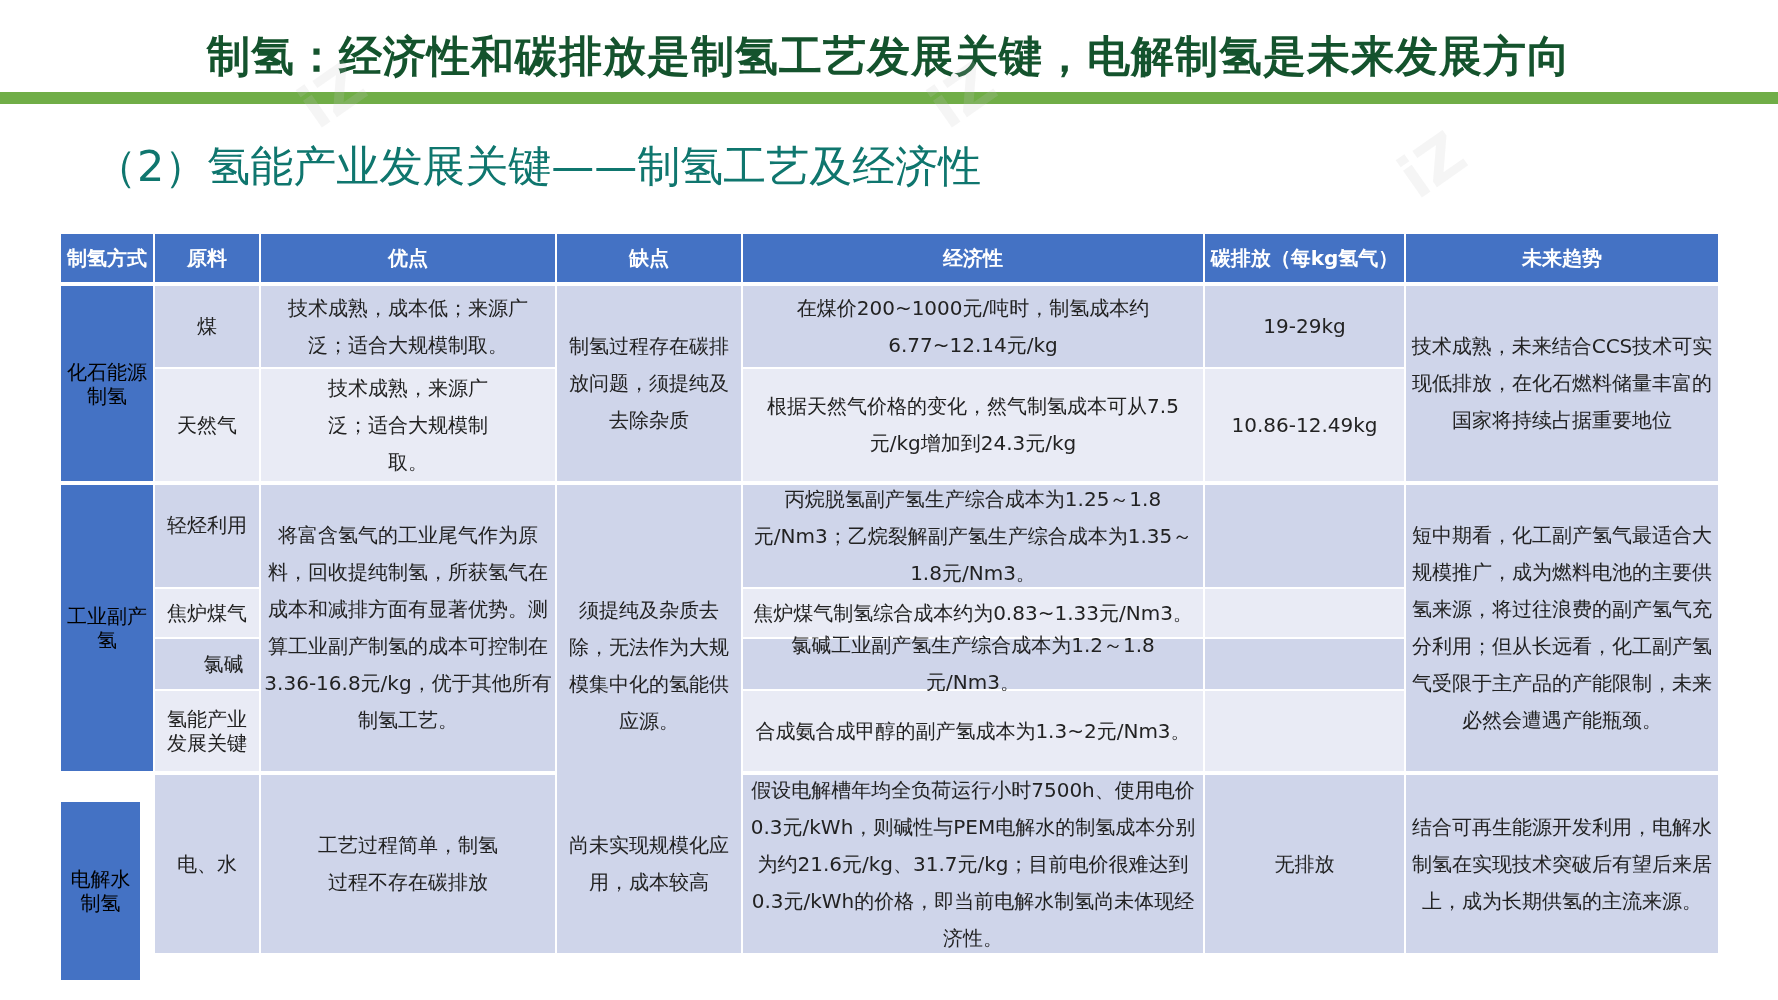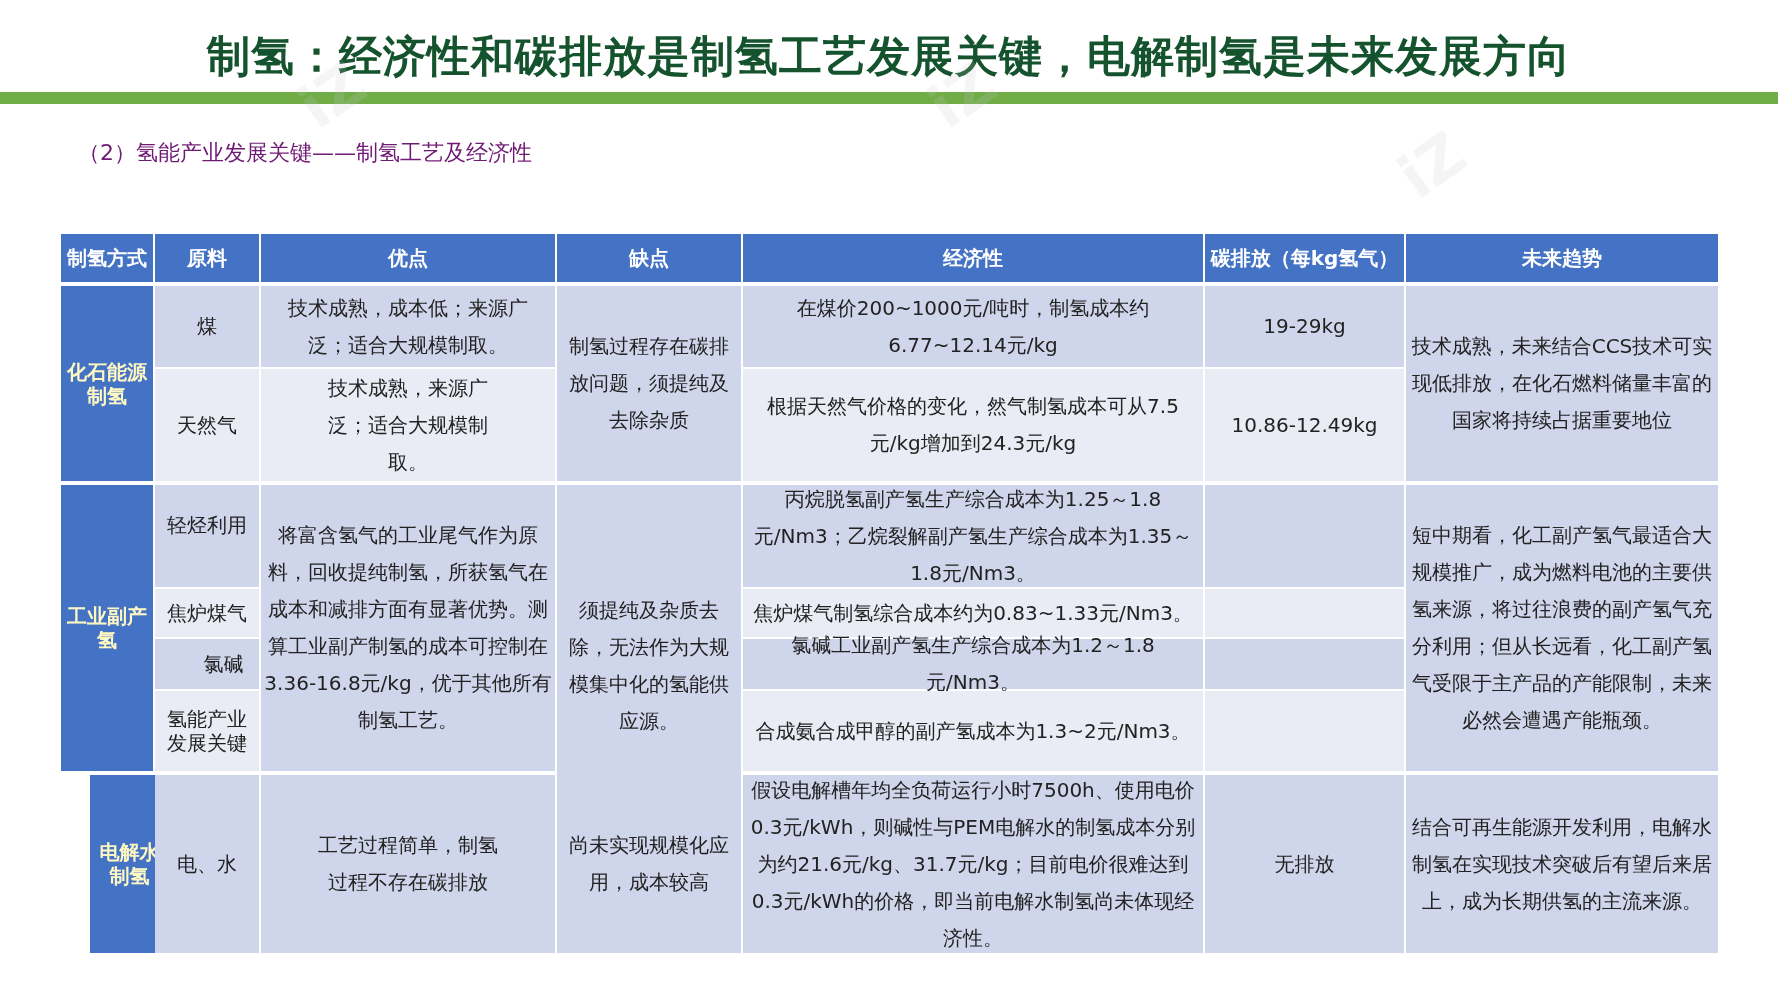--- a/index.html
+++ b/index.html
@@ -1,26 +1,26 @@
 <!DOCTYPE html>
 <html><head>
 <meta charset="utf-8">
 <style>
   html, body { margin:0; padding:0; }
   body { width:1778px; height:1000px; background:#ffffff; position:relative; overflow:hidden;
          font-family:"DejaVu Sans", "Liberation Sans", sans-serif; }
   .title { position:absolute; left:0; top:28px; width:1778px; text-align:center;
            font-size:43px; font-weight:bold; color:#14532d; letter-spacing:1px; }
   .green-bar { position:absolute; left:0; top:92px; width:1778px; height:12px; background:#70AD47; }
-  .subtitle { position:absolute; left:78px; top:138px; font-size:22px; color:#701a75; }
+  .subtitle { position:absolute; left:94px; top:138px; font-size:43px; color:#0f766e; }
   .tbl { position:absolute; left:61px; top:234px; }
   .cell { position:absolute; box-sizing:border-box; display:flex; align-items:center; justify-content:center;
           text-align:center; font-size:20px; line-height:37px; color:#222; padding:0 3px; }
   .hdr { background:#4472C4; color:#fff; font-weight:bold; font-size:20px; }
-  .cat { background:#4472C4; color:#fef9c3; font-weight:bold; font-size:20px; line-height:24px; }
+  .cat { background:#4472C4; color:#000000; font-weight:normal; font-size:20px; line-height:24px; }
   .dk { background:#CFD5EA; }
   .lt { background:#E9EBF5; }
   .wm { position:absolute; color:rgba(200,200,200,0.18); font-size:60px; font-weight:bold; transform:rotate(-35deg); pointer-events:none; }
 </style>
 </head>
 <body>
 
 <div class="title">制氢：经济性和碳排放是制氢工艺发展关键，电解制氢是未来发展方向</div>
 <div class="green-bar"></div>
 <div class="subtitle">（2）氢能产业发展关键——制氢工艺及经济性</div>
@@ -61,20 +61,20 @@
   <div class="cell dk" style="left:682px;top:251px;width:460px;height:102px;">丙烷脱氢副产氢生产综合成本为1.25～1.8元/Nm3；乙烷裂解副产氢生产综合成本为1.35～1.8元/Nm3。</div>
   <div class="cell lt" style="left:682px;top:355px;width:460px;height:48px;">焦炉煤气制氢综合成本约为0.83~1.33元/Nm3。</div>
   <div class="cell dk" style="left:682px;top:405px;width:460px;height:50px;">氯碱工业副产氢生产综合成本为1.2～1.8元/Nm3。</div>
   <div class="cell lt" style="left:682px;top:457px;width:460px;height:80px;">合成氨合成甲醇的副产氢成本为1.3~2元/Nm3。</div>
   <div class="cell dk" style="left:1144px;top:251px;width:199px;height:102px;"></div>
   <div class="cell lt" style="left:1144px;top:355px;width:199px;height:48px;"></div>
   <div class="cell dk" style="left:1144px;top:405px;width:199px;height:50px;"></div>
   <div class="cell lt" style="left:1144px;top:457px;width:199px;height:80px;"></div>
   <div class="cell dk" style="left:1345px;top:251px;width:312px;height:286px;">短中期看，化工副产氢气最适合大规模推广，成为燃料电池的主要供氢来源，将过往浪费的副产氢气充分利用；但从长远看，化工副产氢气受限于主产品的产能限制，未来必然会遭遇产能瓶颈。</div>
 
-  <div class="cell cat" style="left:0;top:541px;width:79px;height:178px;margin-left:29px;">电解水制氢</div>
+  <div class="cell cat" style="left:0;top:568px;width:79px;height:178px;">电解水制氢</div>
   <div class="cell dk" style="left:94px;top:541px;width:104px;height:178px;">电、水</div>
   <div class="cell dk" style="left:200px;top:541px;width:294px;height:178px;padding:0 50px;">工艺过程简单，制氢过程不存在碳排放</div>
   <div class="cell dk" style="left:496px;top:541px;width:184px;height:178px;">尚未实现规模化应用，成本较高</div>
   <div class="cell dk" style="left:682px;top:541px;width:460px;height:178px;">假设电解槽年均全负荷运行小时7500h、使用电价0.3元/kWh，则碱性与PEM电解水的制氢成本分别为约21.6元/kg、31.7元/kg；目前电价很难达到0.3元/kWh的价格，即当前电解水制氢尚未体现经济性。</div>
   <div class="cell dk" style="left:1144px;top:541px;width:199px;height:178px;">无排放</div>
   <div class="cell dk" style="left:1345px;top:541px;width:312px;height:178px;">结合可再生能源开发利用，电解水制氢在实现技术突破后有望后来居上，成为长期供氢的主流来源。</div>
 </div>
 
 </body></html>

